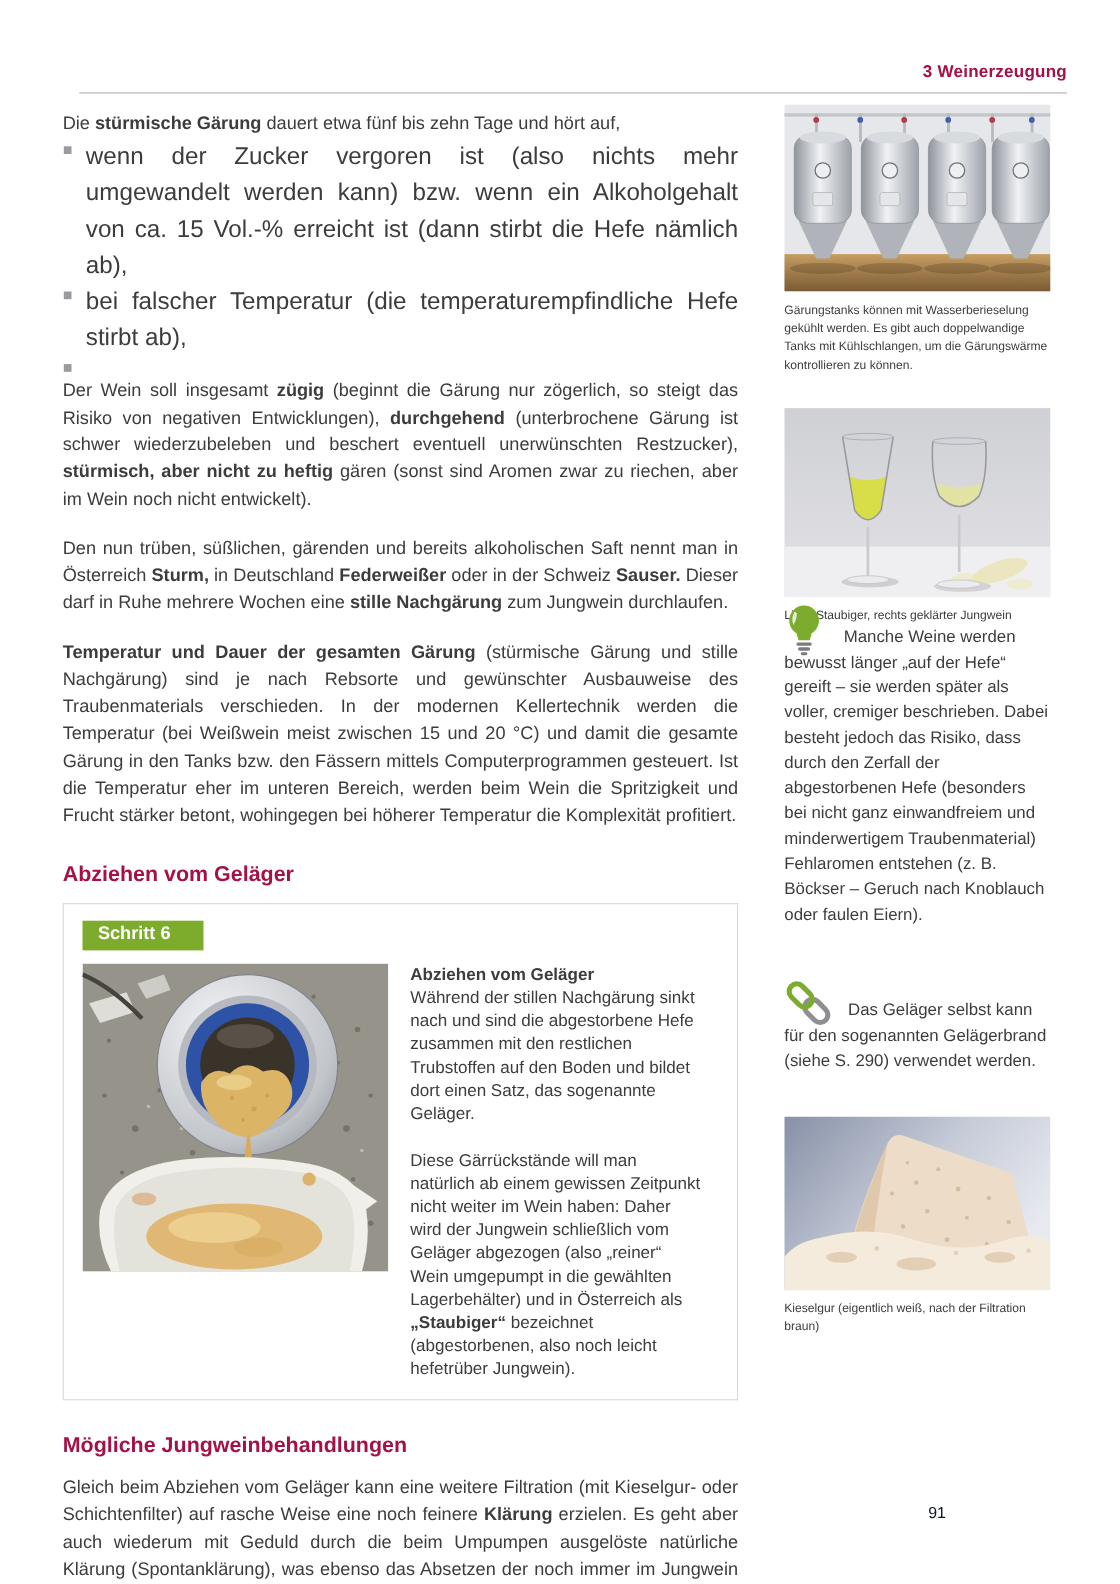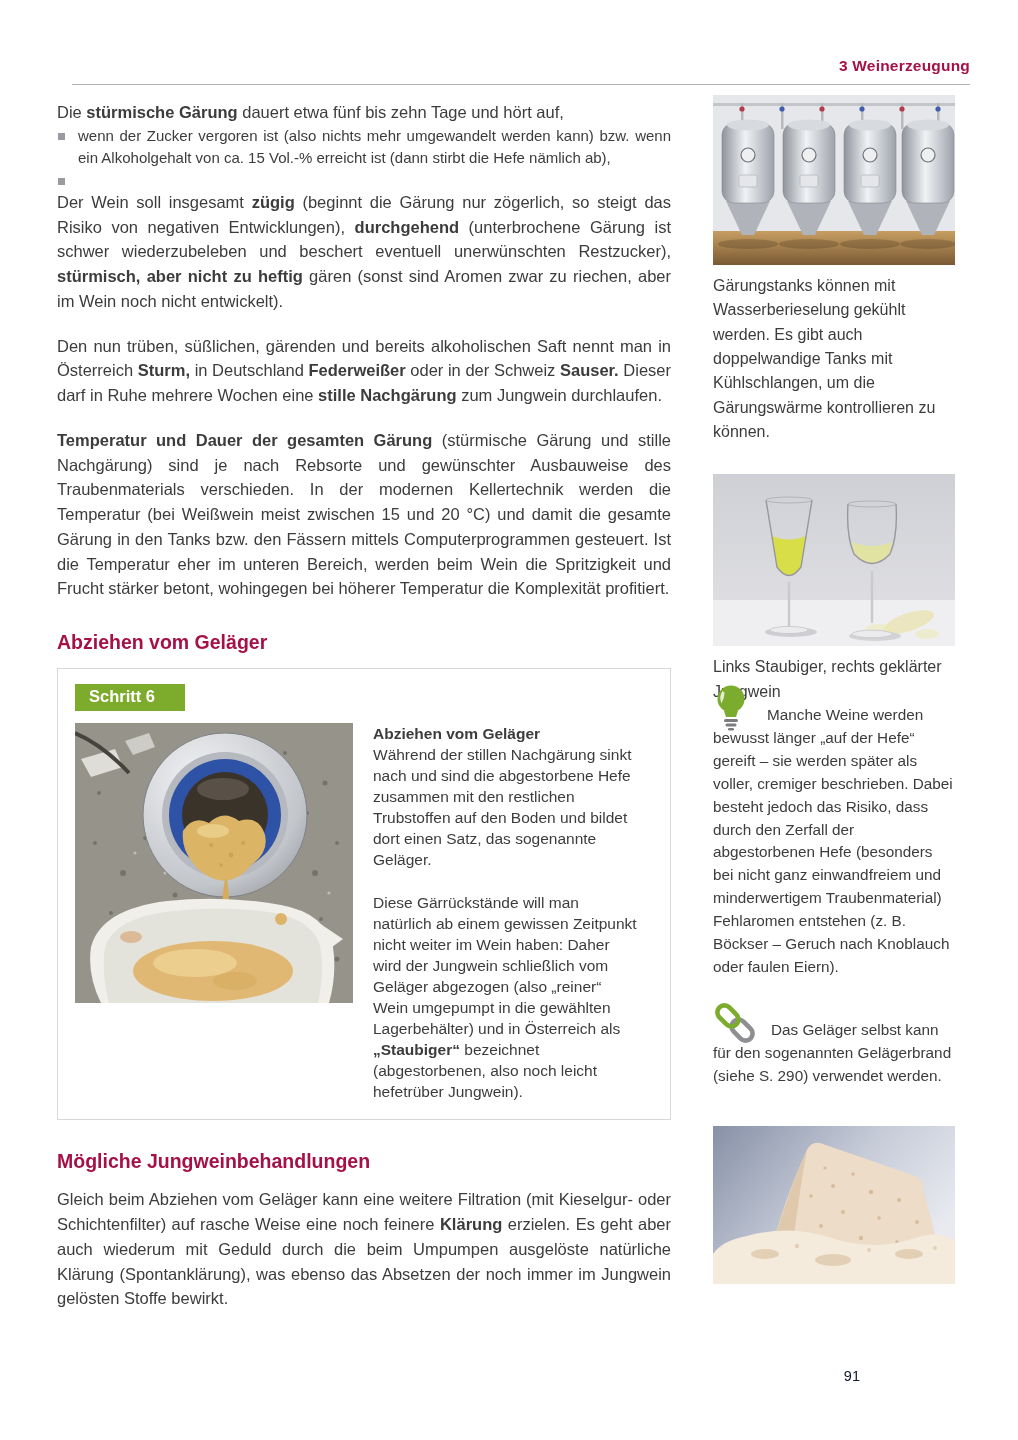--- a/index.html
+++ b/index.html
@@ -17,21 +17,21 @@
   }
   .columns{position:absolute;left:57px;top:88px;width:898px;display:flex;gap:42px;}
   .col-left{width:614px;flex:0 0 614px;}
   .col-right{width:242px;flex:0 0 242px;}
 
   
   .body{font-size:16.5px;line-height:1.5;text-align:justify;margin:0 0 20px 0;}
   .body.first{margin:12px 0 0 0;}
   .b{font-weight:bold;}
   ul.bullets{margin:0 0 20px 0;padding:0;list-style:none;}
-  ul.bullets li{position:relative;padding-left:21px;font-size:15px;line-height:1.5;text-align:justify;}
+  ul.bullets li{position:relative;padding-left:21px;font-size:22px;line-height:1.5;text-align:justify;}
   .sq{position:absolute;left:1px;top:8px;width:7px;height:7px;background:#9a9aa0;}
   h2.section{color:#a51147;font-size:19.5px;font-weight:bold;margin:30px 0 14px 0;}
 
   
   .stepbox{border:1px solid #d8d8d8;padding:15px 33px 17px 17px;margin:0 0 4px 0;}
   .step-label{
     display:inline-block;background:#7dac2c;color:#fff;font-weight:bold;
     font-size:16.5px;padding:3px 30px 5px 14px;margin:0 0 12px 0;
   }
   .step-content{display:flex;gap:20px;}
@@ -39,24 +39,24 @@
   .step-text{flex:1;font-size:15.5px;line-height:1.36;text-align:left;}
   .step-text p{margin:0;}
   .step-text p.spaced{margin-top:21px;}
   .st-title{font-weight:bold;}
 
   
   .photo{display:block;width:242px;}
   .photo.tanks{height:170px;margin-top:7px;}
   .photo.glasses{height:172px;margin-top:30px;}
   .photo.kieselgur{height:158px;margin-top:38px;}
-  .caption{font-size:16px;line-height:1.52;margin:9px 0 0 0;text-align:left;}
+  .caption{font-size:11px;line-height:1.52;margin:9px 0 0 0;text-align:left;}
   .tip{position:relative;font-size:15.3px;line-height:1.5;}
   .tip.first{}
-  .tip.second{margin-top:40px;}
+  .tip.second{margin-top:64px;}
   .tipicon{position:absolute;left:0;}
   .tipicon.bulb{width:36px;height:52px;top:-20px;}
   .tipicon.chain{width:44px;height:48px;top:-20px;}
   .tiptext{margin:0;}
   .tiptext.indent-bulb{text-indent:54px;}
   .tiptext.indent-chain{text-indent:58px;}
 
   .page-num{position:absolute;right:48px;bottom:56px;font-size:14.5px;color:#0f172a;}
 </style>
 </head>
@@ -71,20 +71,24 @@
   <div class="columns">
 
     <div class="col-left">
 
       <p class="body first"><span>Die </span><span class="b">stürmische Gärung</span><span> dauert etwa fünf bis zehn Tage und hört auf,</span></p>
 
       <ul class="bullets">
         <li>
           <span class="sq"></span>
           <span><span>wenn der Zucker vergoren ist (also nichts mehr umgewandelt werden kann) bzw. wenn ein Alkoholgehalt von ca. 15 Vol.-% erreicht ist (dann stirbt die Hefe nämlich ab),</span></span>
+        </li>
+        <li>
+          <span class="sq"></span>
+          <span><span>bei falscher Temperatur (die temperaturempfindliche Hefe stirbt ab),</span></span>
         </li>
         <li>
           <span class="sq"></span>
         </li>
       </ul>
 
       <p class="body"><span>Der Wein soll insgesamt </span><span class="b">zügig</span><span> (beginnt die Gärung nur zögerlich, so steigt das Risiko von negativen Entwicklungen), </span><span class="b">durchgehend</span><span> (unterbrochene Gärung ist schwer wiederzubeleben und beschert eventuell unerwünschten Restzucker), </span><span class="b">stürmisch, aber nicht zu heftig</span><span> gären (sonst sind Aromen zwar zu riechen, aber im Wein noch nicht entwickelt).</span></p>
       <p class="body"><span>Den nun trüben, süßlichen, gärenden und bereits alkoholischen Saft nennt man in Österreich </span><span class="b">Sturm,</span><span> in Deutschland </span><span class="b">Federweißer</span><span> oder in der Schweiz </span><span class="b">Sauser.</span><span> Dieser darf in Ruhe mehrere Wochen eine </span><span class="b">stille Nachgärung</span><span> zum Jungwein durchlaufen.</span></p>
       <p class="body"><span class="b">Temperatur und Dauer der gesamten Gärung</span><span> (stürmische Gärung und stille Nachgärung) sind je nach Rebsorte und gewünschter Ausbauweise des Traubenmaterials verschieden. In der modernen Kellertechnik werden die Temperatur (bei Weißwein meist zwischen 15 und 20 °C) und damit die gesamte Gärung in den Tanks bzw. den Fässern mittels Computerprogrammen gesteuert. Ist die Temperatur eher im unteren Bereich, werden beim Wein die Spritzigkeit und Frucht stärker betont, wohingegen bei höherer Temperatur die Komplexität profitiert.</span></p>
 
@@ -309,18 +313,19 @@
         <path d="M0 158 L0 128 Q10 114 34 110 Q78 98 118 112 Q162 126 202 112 Q226 104 242 114 L242 158 Z" fill="#f4ebdc"></path>
         <g fill="#e2cdb2" opacity="0.9">
           <ellipse cx="52" cy="128" rx="14" ry="5"></ellipse>
             <ellipse cx="120" cy="134" rx="18" ry="6"></ellipse>
             <ellipse cx="196" cy="128" rx="14" ry="5"></ellipse>
           <circle cx="84" cy="120" r="2.2"></circle>
             <circle cx="156" cy="124" r="2"></circle>
             <circle cx="222" cy="122" r="2"></circle>
         </g>
       </svg>
+      <p class="caption">Kieselgur (eigentlich weiß, nach der Filtration braun)</p>
 
     </div>
   </div>
 
   <div class="page-num">91</div>
 </div>
 
 </body></html>

